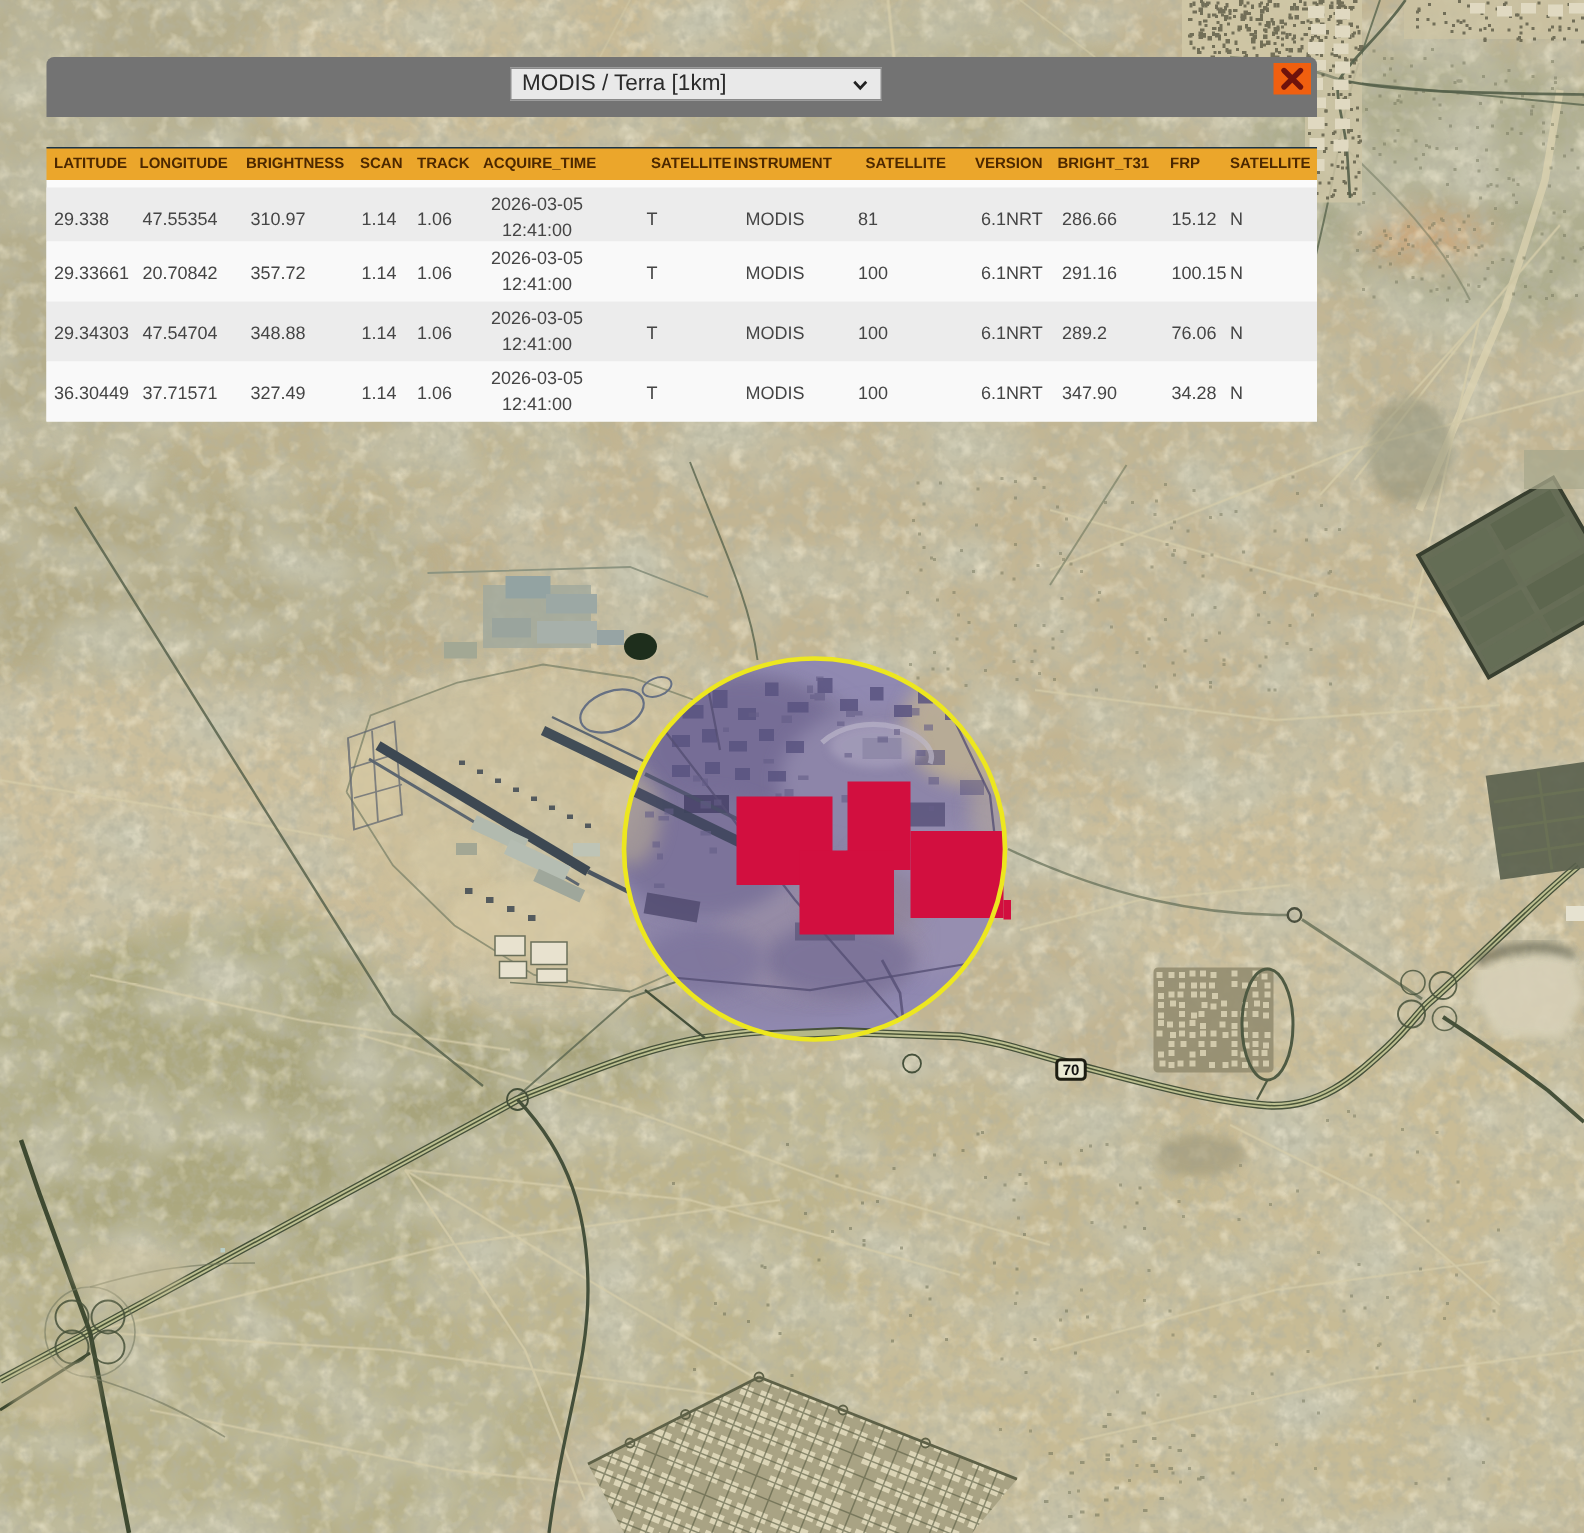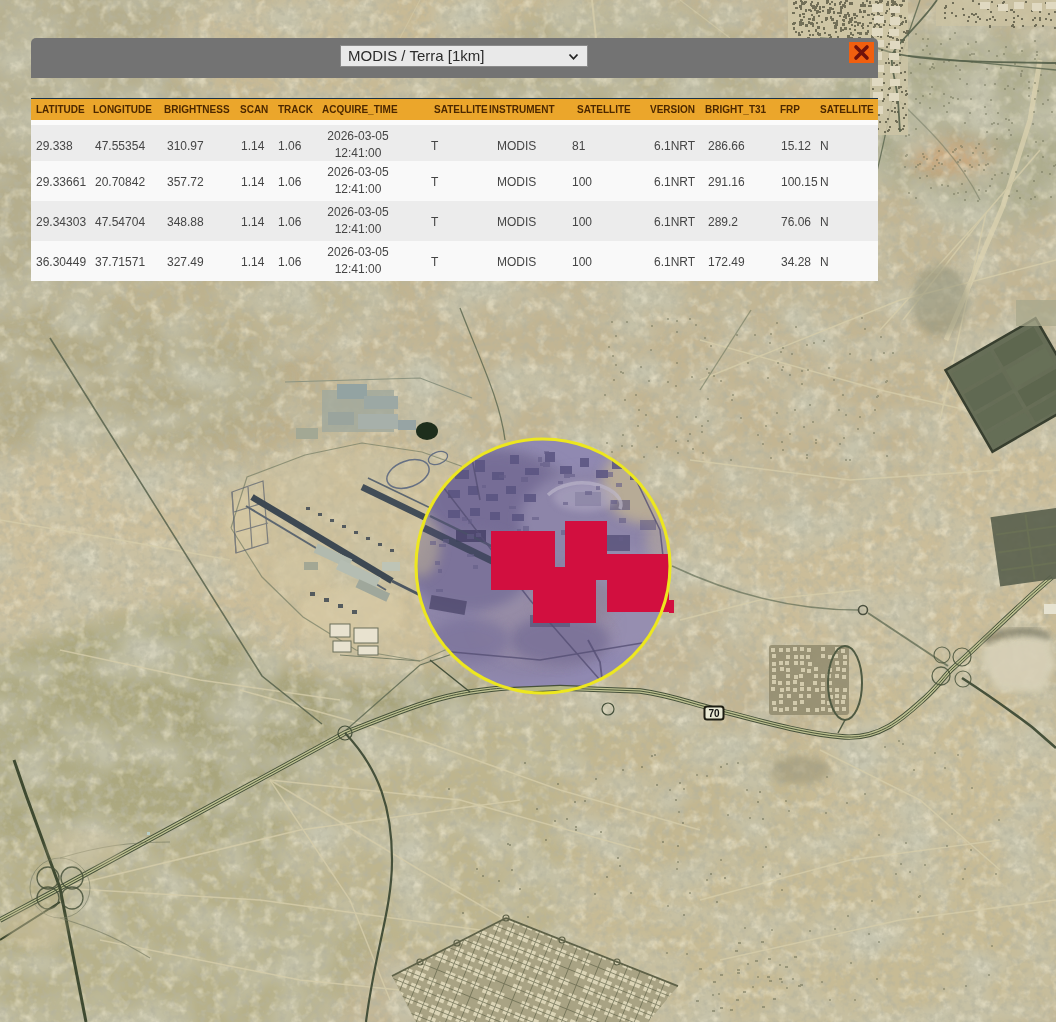--- a/index.html
+++ b/index.html
@@ -1662,19 +1662,19 @@
       <span style="left:5px">36.30449</span>
           <span style="left:64px">37.71571</span>
           <span style="left:136px">327.49</span>
           <span style="left:210px">1.14</span>
           <span style="left:247px">1.06</span>
           <span class="acq">2026-03-05<br>12:41:00</span>
           <span style="left:400px">T</span>
           <span style="left:466px">MODIS</span>
           <span style="left:541px">100</span>
           <span style="left:623px">6.1NRT</span>
-          <span style="left:677px">172.49</span>
+          <span style="left:677px">347.90</span>
           <span style="left:750px">34.28</span>
           <span style="left:789px">N</span>
     </div>
   </div>
 </div>
 </div>
 
 </body></html>

